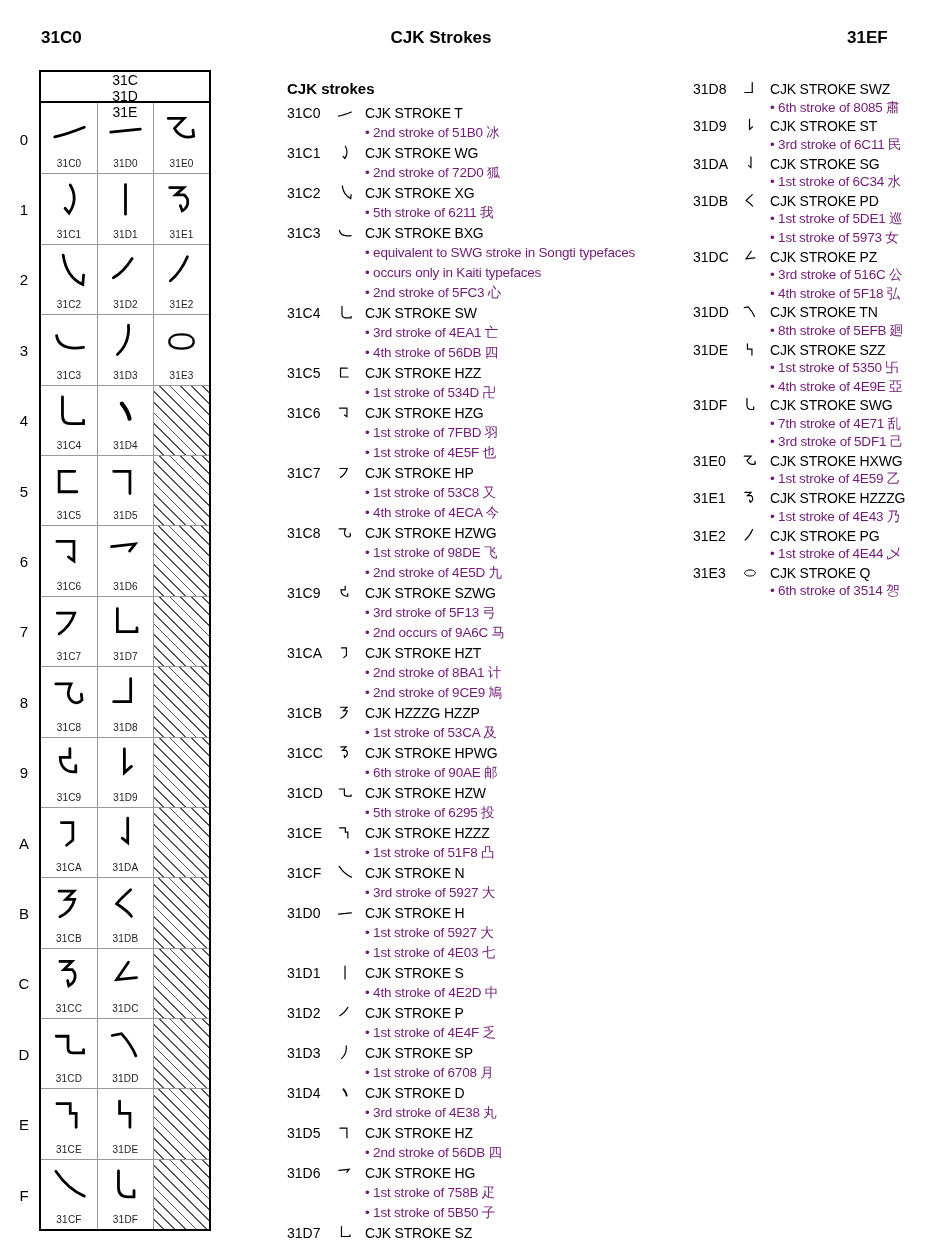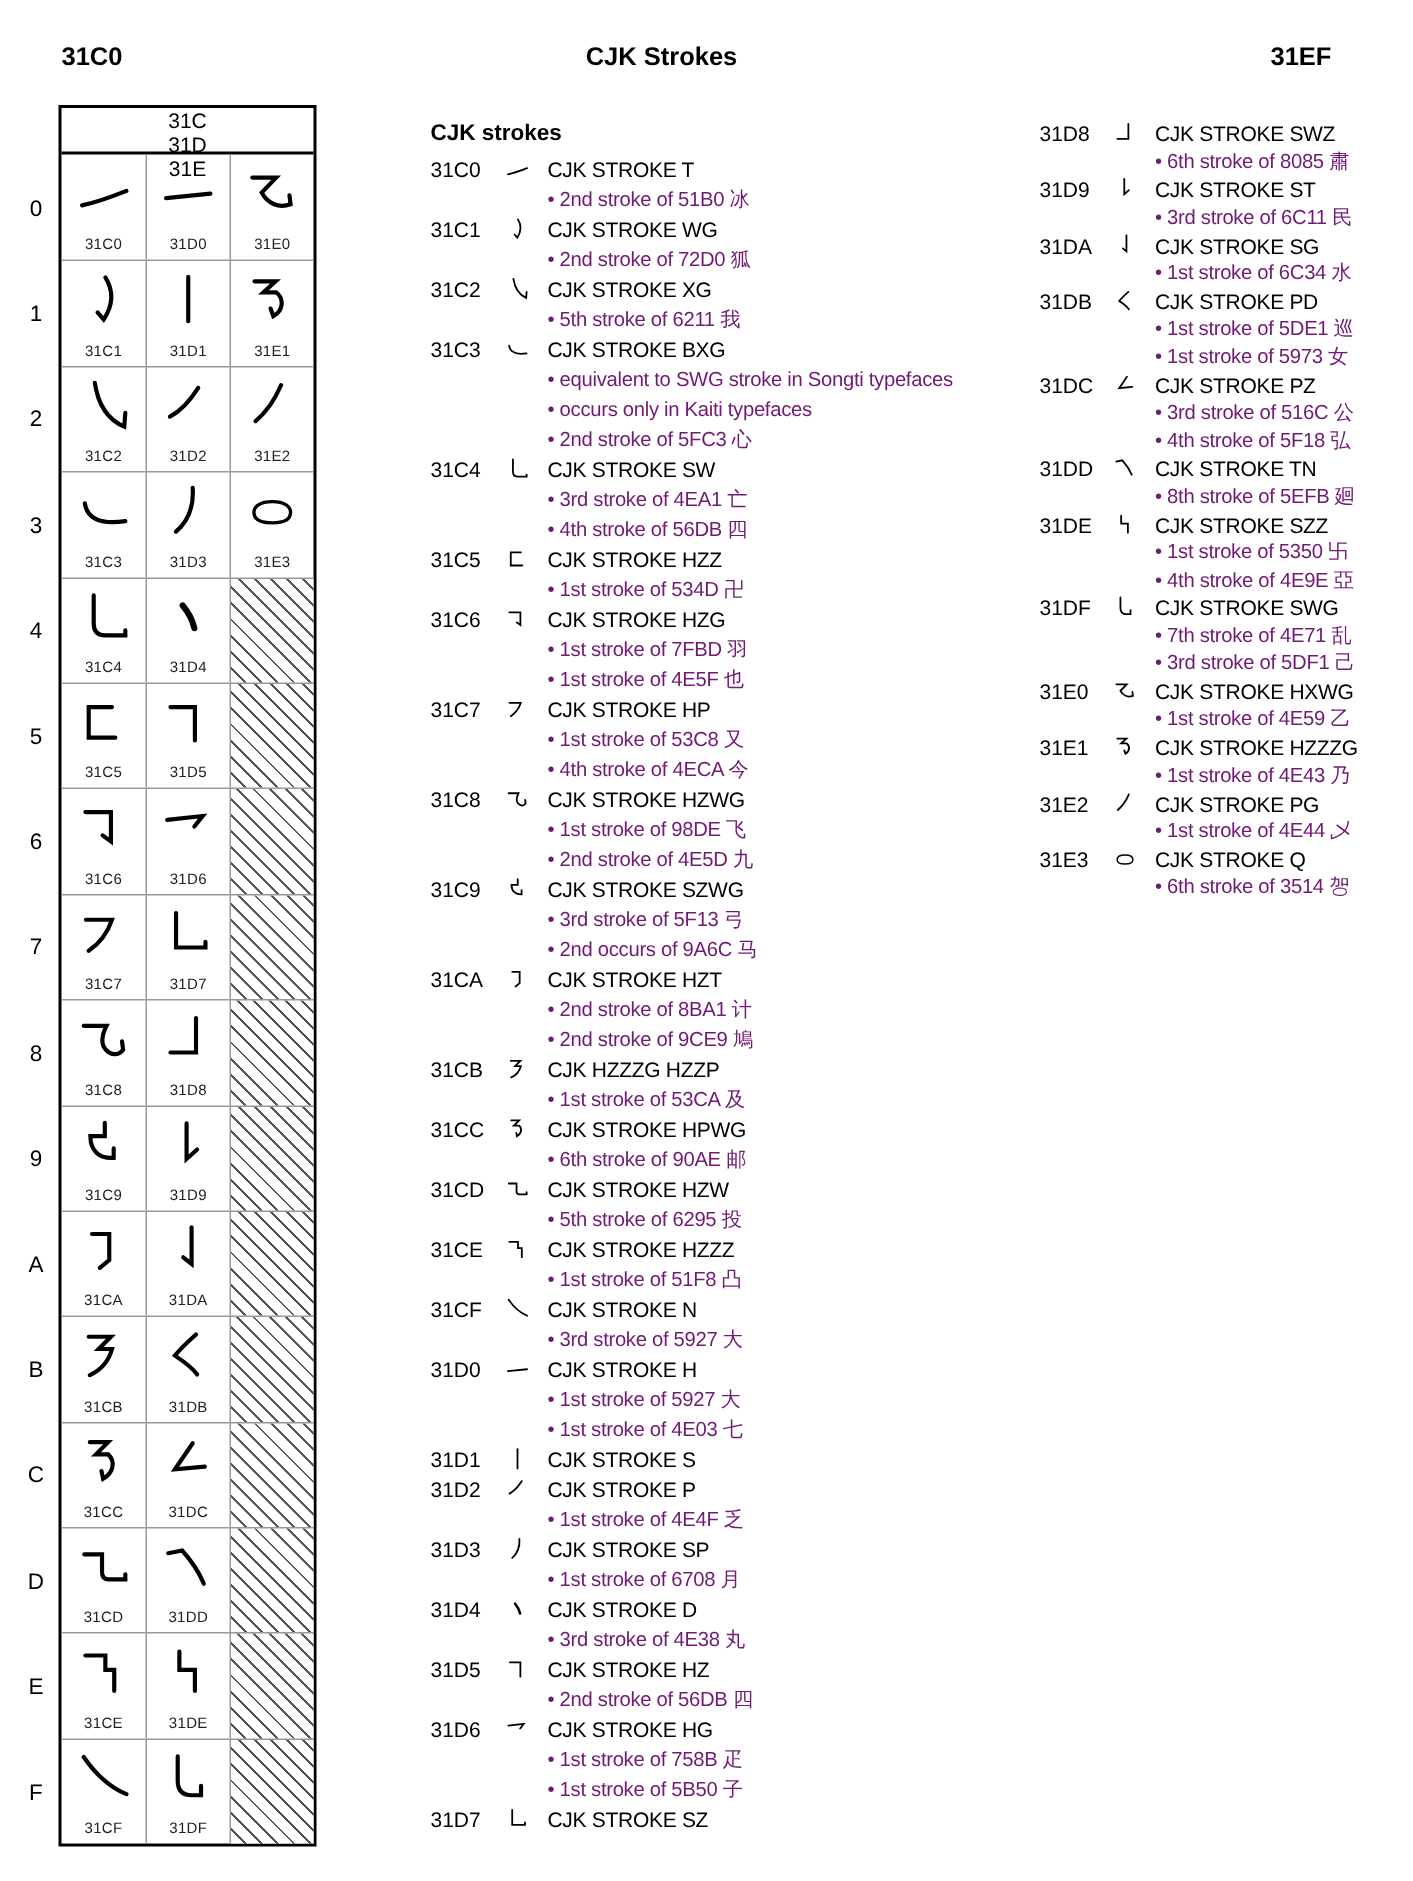--- a/index.html
+++ b/index.html
@@ -531,20 +531,21 @@
       <div class="entry">
         <div class="entry-line">
           <span class="ecode">31D1</span>
           <span class="eglyph">
             <svg width="16" height="16" viewBox="0 0 100 100">
               <path d="M50,7 L50,87" fill="none" stroke="#000" stroke-width="7.5" stroke-linecap="round" stroke-linejoin="miter"></path>
             </svg>
           </span>
           <span class="ename">CJK STROKE S</span>
         </div>
+        <div class="note">4th stroke of 4E2D 中</div>
       </div>
       <div class="entry">
         <div class="entry-line">
           <span class="ecode">31D2</span>
           <span class="eglyph">
             <svg width="16" height="16" viewBox="0 0 100 100">
               <path d="M68,15 C52,40 34,58 17,67" fill="none" stroke="#000" stroke-width="7.5" stroke-linecap="round" stroke-linejoin="miter"></path>
             </svg>
           </span>
           <span class="ename">CJK STROKE P</span>

